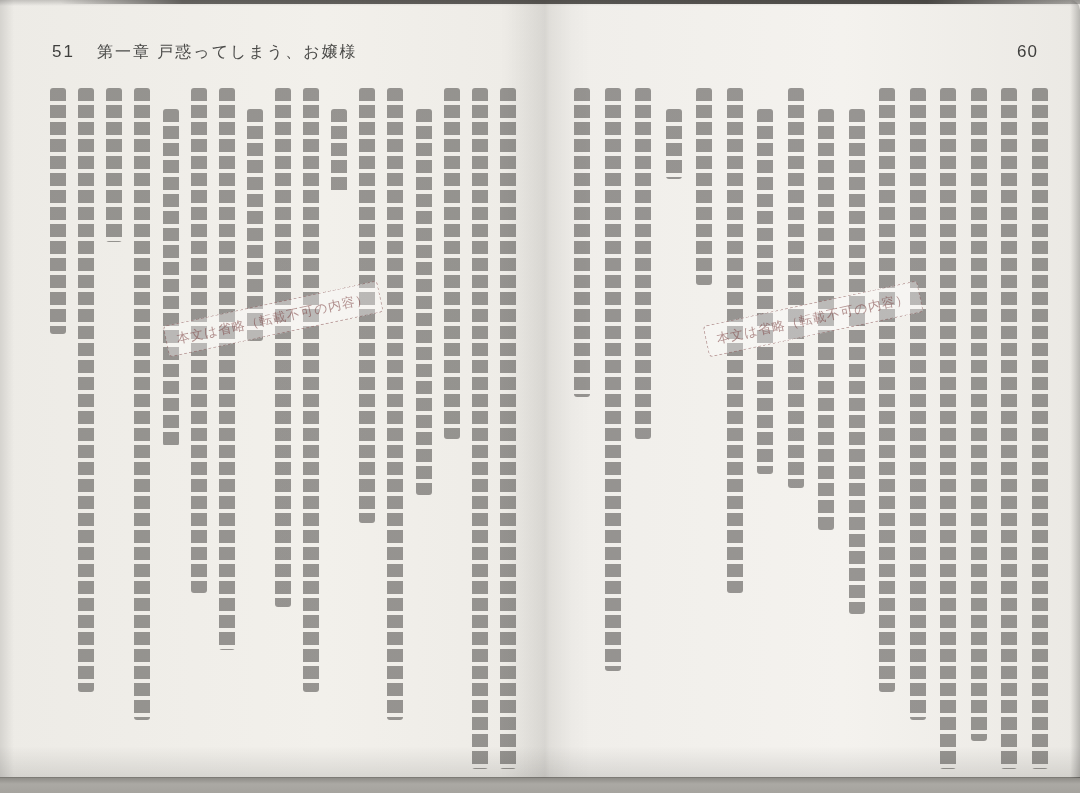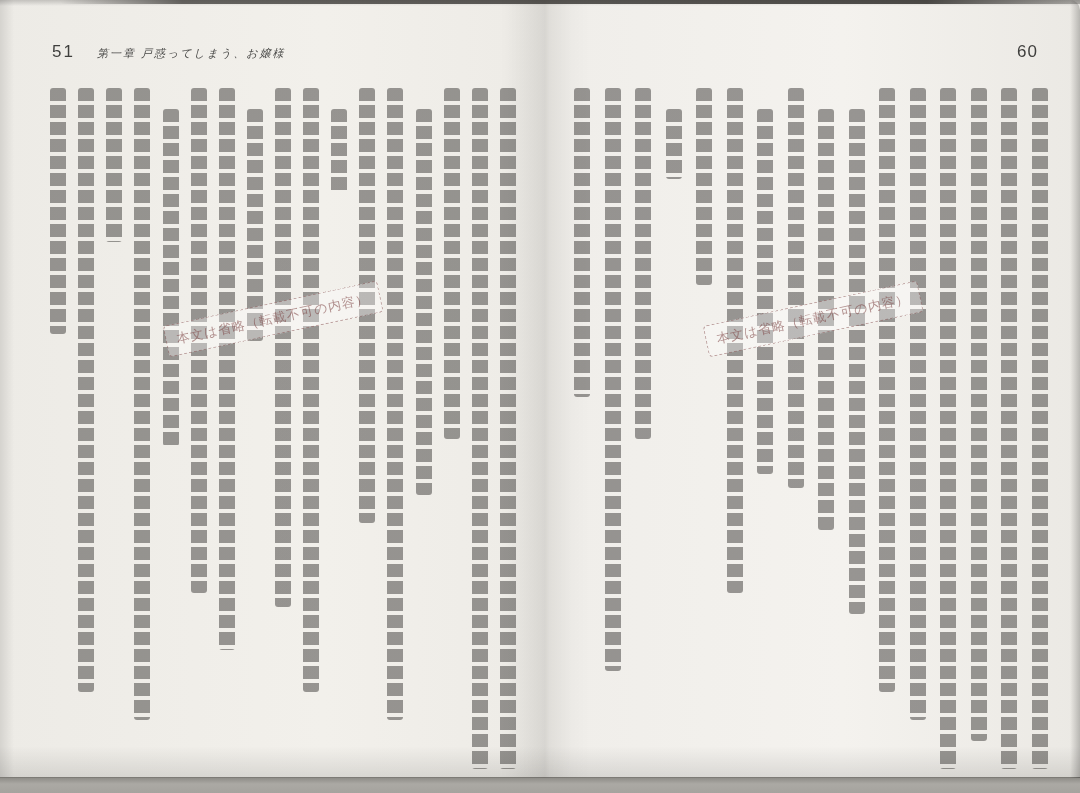--- a/index.html
+++ b/index.html
@@ -52,21 +52,21 @@
   .page { position: absolute; top: 15px; height: 594px; margin-top: 7px; }
   .page-left  { left: 0;   width: 545px; }
   .page-right { left: 545px; width: 535px; }
 
   .running-header {
     position: absolute; top: 20px; left: 52px;
     display: flex; align-items: baseline; gap: 22px;
     color: #4a4a48; letter-spacing: 2px;
   }
   .running-header .folio { font-size: 17px; color: #3f3f3d; }
-  .running-header .chapter { font-size: 11px; font-style: italic; }
+  .running-header .chapter { font-size: 16px; }
 
   .folio-right {
     position: absolute; top: 20px; right: 42px;
     font-size: 17px; color: #3f3f3d; letter-spacing: 1px;
   }
 
   
   .text-area { position: absolute; top: 66px; height: 702px; }
   .page-left  .text-area { left: 44px;  width: 478px; }
   .page-right .text-area { left: 22px;  width: 488px; }

